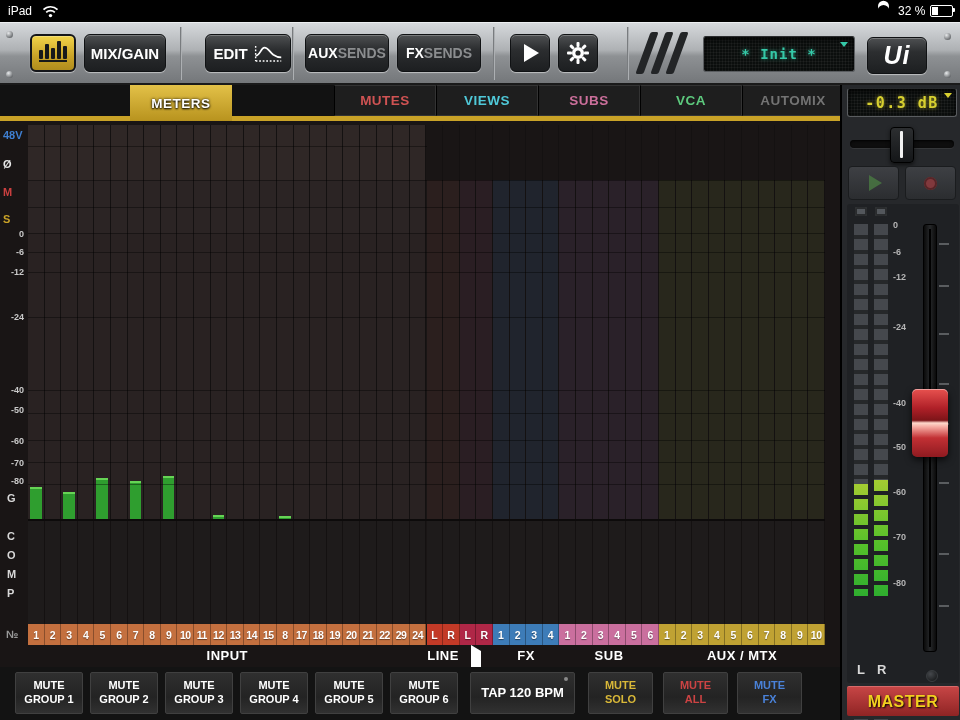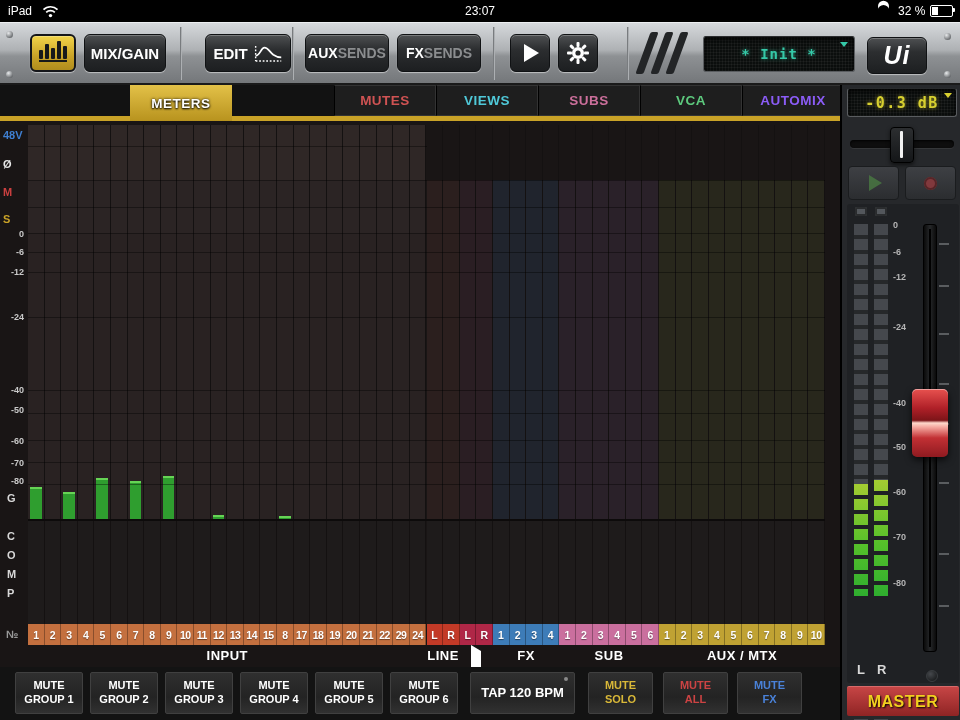--- a/index.html
+++ b/index.html
@@ -76,21 +76,20 @@
 
 <div id="app">
 
   <div id="statusbar" class="abs">
     <span class="abs sb-txt" style="left:8px;">iPad</span>
     <svg class="abs" style="left:42px;top:5px;" width="17" height="13" viewBox="0 0 17 13">
       <path d="M1.5 4.6 a10 10 0 0 1 14 0" stroke="#fff" stroke-width="1.7" fill="none"></path>
       <path d="M4.2 7.4 a6.2 6.2 0 0 1 8.6 0" stroke="#fff" stroke-width="1.7" fill="none"></path>
       <circle cx="8.5" cy="10.6" r="1.7" fill="#fff"></circle>
     </svg>
-    <span class="abs sb-txt" style="left:0;width:960px;text-align:center;">23:07</span>
     <span class="abs moon" style="left:878px;top:5px;"></span>
     <span class="abs sb-txt" style="left:898px;">32 %</span>
     <span class="abs batt" style="left:930px;top:5px;">
         <span class="batt-fill"></span>
       </span>
     <span class="abs batt-nub" style="left:953px;top:8px;"></span>
   </div>
 
   <div id="toolbar" class="abs">
     <span class="abs screw" style="left:6px;top:8px;"></span>
@@ -162,21 +161,21 @@
   </div>
 
   <div id="tabbar" class="abs">
     <div id="tab-accent" class="abs"></div>
     <div id="tab-strip" class="abs" style="left:130px;top:0;width:714px;height:52px;">
         <div class="tab active" style="position: absolute; left: 0px; color: rgb(255, 255, 255);">METERS</div>
         <div class="tab" style="position: absolute; left: 204px; color: rgb(208, 83, 83);">MUTES</div>
         <div class="tab" style="position: absolute; left: 306px; color: rgb(79, 200, 216);">VIEWS</div>
         <div class="tab" style="position: absolute; left: 408px; color: rgb(204, 111, 155);">SUBS</div>
         <div class="tab" style="position: absolute; left: 510px; color: rgb(93, 201, 125);">VCA</div>
-        <div class="tab" style="position: absolute; left: 612px; color: #8b5cf6;">AUTOMIX</div>
+        <div class="tab" style="position: absolute; left: 612px; color: #737373;">AUTOMIX</div>
       </div>
   </div>
 
   <div id="board" class="abs">
       <div style="position: absolute; left: 3px; top: 8px; color: rgb(63, 127, 208); font-weight: bold; font-size: 11px;">48V</div>
       <div style="position: absolute; left: 3px; top: 37px; color: rgb(232, 232, 232); font-weight: bold; font-size: 11px;">Ø</div>
       <div style="position: absolute; left: 3px; top: 65px; color: rgb(204, 64, 64); font-weight: bold; font-size: 11px;">M</div>
       <div style="position: absolute; left: 3px; top: 92px; color: rgb(201, 162, 39); font-weight: bold; font-size: 11px;">S</div>
       <div style="position: absolute; left: 0px; width: 24px; top: 108px; text-align: right; color: rgb(201, 201, 201); font-weight: bold; font-size: 9px;">0</div>
       <div style="position: absolute; left: 0px; width: 24px; top: 126px; text-align: right; color: rgb(201, 201, 201); font-weight: bold; font-size: 9px;">-6</div>

